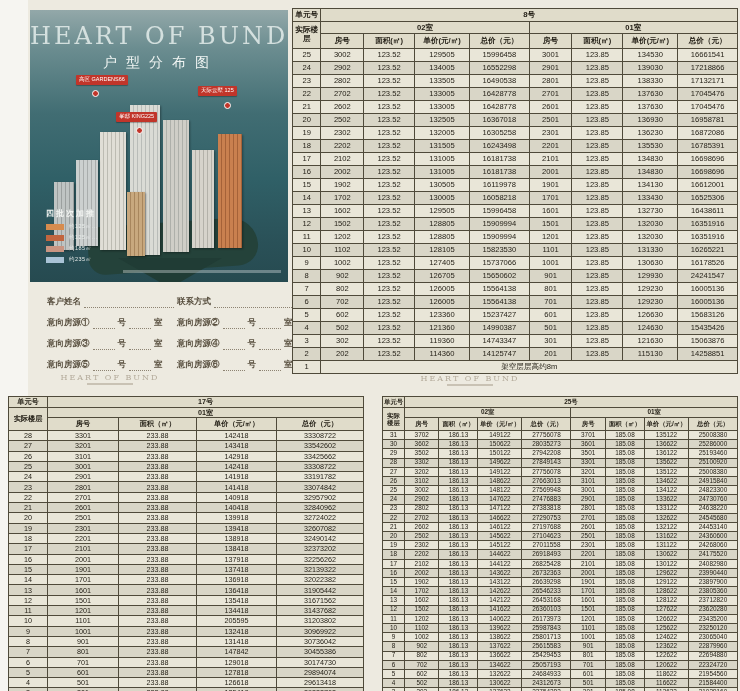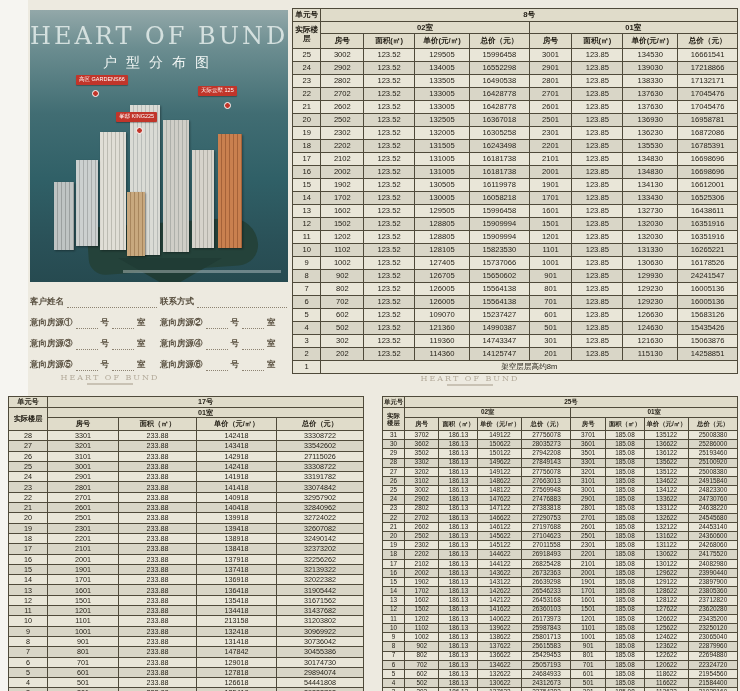--- a/index.html
+++ b/index.html
@@ -23,21 +23,21 @@
         padding:1px 3px;border-radius:1px;white-space:nowrap;box-shadow:0 1px 1px rgba(0,0,0,.3);}
   .dot{position:absolute;width:5px;height:5px;border-radius:50%;background:#c1352a;border:1px solid #fff;}
   .legend{position:absolute;left:16px;top:198px;}
   .legend-title{font-size:8px;font-weight:bold;letter-spacing:2px;color:#f2f4f1;}
   .legend-item{display:flex;align-items:center;margin-top:4px;}
   .legend-sw{width:18px;height:6px;margin-right:5px;}
   .legend-label{font-size:5.5px;color:#e9edeb;letter-spacing:.5px;}
   .photo-cap{position:absolute;right:7px;bottom:9px;width:158px;height:3px;background:rgba(255,255,255,.32);}
 
   
-  .form{position:absolute;left:30px;top:296px;width:260px;color:#584f3f;}
+  .form{position:absolute;left:47px;top:296px;width:260px;color:#584f3f;}
   .form-row{display:flex;margin-bottom:9px;}
   .form-cell{display:flex;align-items:flex-end;width:50%;font-size:8.5px;font-weight:bold;white-space:nowrap;}
   .blank{flex:1;border-bottom:1px dotted #8d8372;margin:0 3px;height:9px;min-width:12px;}
   .blank.short{flex:0 0 22px;}
   .suffix{font-weight:bold;}
 
   
   .wm{position:absolute;font-family:"DejaVu Serif",serif;font-size:8px;letter-spacing:2px;
       color:#b4ab9b;text-align:center;}
   .wm .wm-sub{margin:1px auto 0;width:46px;height:2px;background:#c9c2b4;}
@@ -96,20 +96,39 @@
     <div class="tower" style="left:188px;top:124px;width:24px;height:114px;background:repeating-linear-gradient(90deg,#c9804f 0 3px,#a56238 3px 4px);"></div>
     <div class="tower" style="left:97px;top:182px;width:18px;height:64px;background:repeating-linear-gradient(90deg,#c8a87e 0 3px,#a8865d 3px 4px);"></div>
 
     <div class="chip" style="left:46px;top:65px;">高区 GARDENS66</div>
     <div class="chip" style="left:86px;top:102px;">峯邸 KING225</div>
     <div class="chip" style="left:168px;top:76px;">天际云墅 125</div>
     <div class="dot" style="left:62px;top:80px;"></div>
     <div class="dot" style="left:106px;top:117px;"></div>
     <div class="dot" style="left:194px;top:92px;"></div>
 
+    <div class="legend">
+      <div class="legend-title">四批次加推</div>
+      <div class="legend-item">
+        <span class="legend-sw" style="background: rgb(215, 140, 78);"></span>
+        <span class="legend-label">约125㎡…</span>
+      </div>
+      <div class="legend-item">
+        <span class="legend-sw" style="background: rgb(194, 102, 63);"></span>
+        <span class="legend-label">约125㎡…</span>
+      </div>
+      <div class="legend-item">
+        <span class="legend-sw" style="background: rgb(201, 149, 130);"></span>
+        <span class="legend-label">约185㎡</span>
+      </div>
+      <div class="legend-item">
+        <span class="legend-sw" style="background: rgb(169, 195, 214);"></span>
+        <span class="legend-label">约235㎡</span>
+      </div>
+    </div>
 
     <div class="photo-cap"></div>
   </div>
 
   <div class="form">
     <div class="form-row">
       <div class="form-cell">
         <span>客户姓名</span>
         <span class="blank"></span>
       </div>
@@ -431,21 +450,21 @@
             <td>15564138</td>
             <td>701</td>
             <td>123.85</td>
             <td>129230</td>
             <td>16005136</td>
           </tr>
           <tr>
             <td class="floor">5</td>
             <td>602</td>
             <td>123.52</td>
-            <td>109070</td>
+            <td>123360</td>
             <td>15237427</td>
             <td>601</td>
             <td>123.85</td>
             <td>126630</td>
             <td>15683126</td>
           </tr>
           <tr>
             <td class="floor">4</td>
             <td>502</td>
             <td>123.52</td>
@@ -523,21 +542,21 @@
             <td>3201</td>
             <td>233.88</td>
             <td>143418</td>
             <td>33542602</td>
           </tr>
           <tr>
             <td class="floor">26</td>
             <td>3101</td>
             <td>233.88</td>
             <td>142918</td>
-            <td>27115026</td>
+            <td>33425662</td>
           </tr>
           <tr>
             <td class="floor">25</td>
             <td>3001</td>
             <td>233.88</td>
             <td>142418</td>
             <td>33308722</td>
           </tr>
           <tr>
             <td class="floor">24</td>
@@ -634,21 +653,21 @@
             <td class="floor">11</td>
             <td>1201</td>
             <td>233.88</td>
             <td>134418</td>
             <td>31437682</td>
           </tr>
           <tr>
             <td class="floor">10</td>
             <td>1101</td>
             <td>233.88</td>
-            <td>213158</td>
+            <td>205595</td>
             <td>31203802</td>
           </tr>
           <tr>
             <td class="floor">9</td>
             <td>1001</td>
             <td>233.88</td>
             <td>132418</td>
             <td>30969922</td>
           </tr>
           <tr>
@@ -677,21 +696,21 @@
             <td>601</td>
             <td>233.88</td>
             <td>127818</td>
             <td>29894074</td>
           </tr>
           <tr>
             <td class="floor">4</td>
             <td>501</td>
             <td>233.88</td>
             <td>126618</td>
-            <td>54441808</td>
+            <td>29613418</td>
           </tr>
           <tr>
             <td class="floor">3</td>
             <td>301</td>
             <td>233.88</td>
             <td>125418</td>
             <td>29332762</td>
           </tr>
         </tbody>
       </table>

